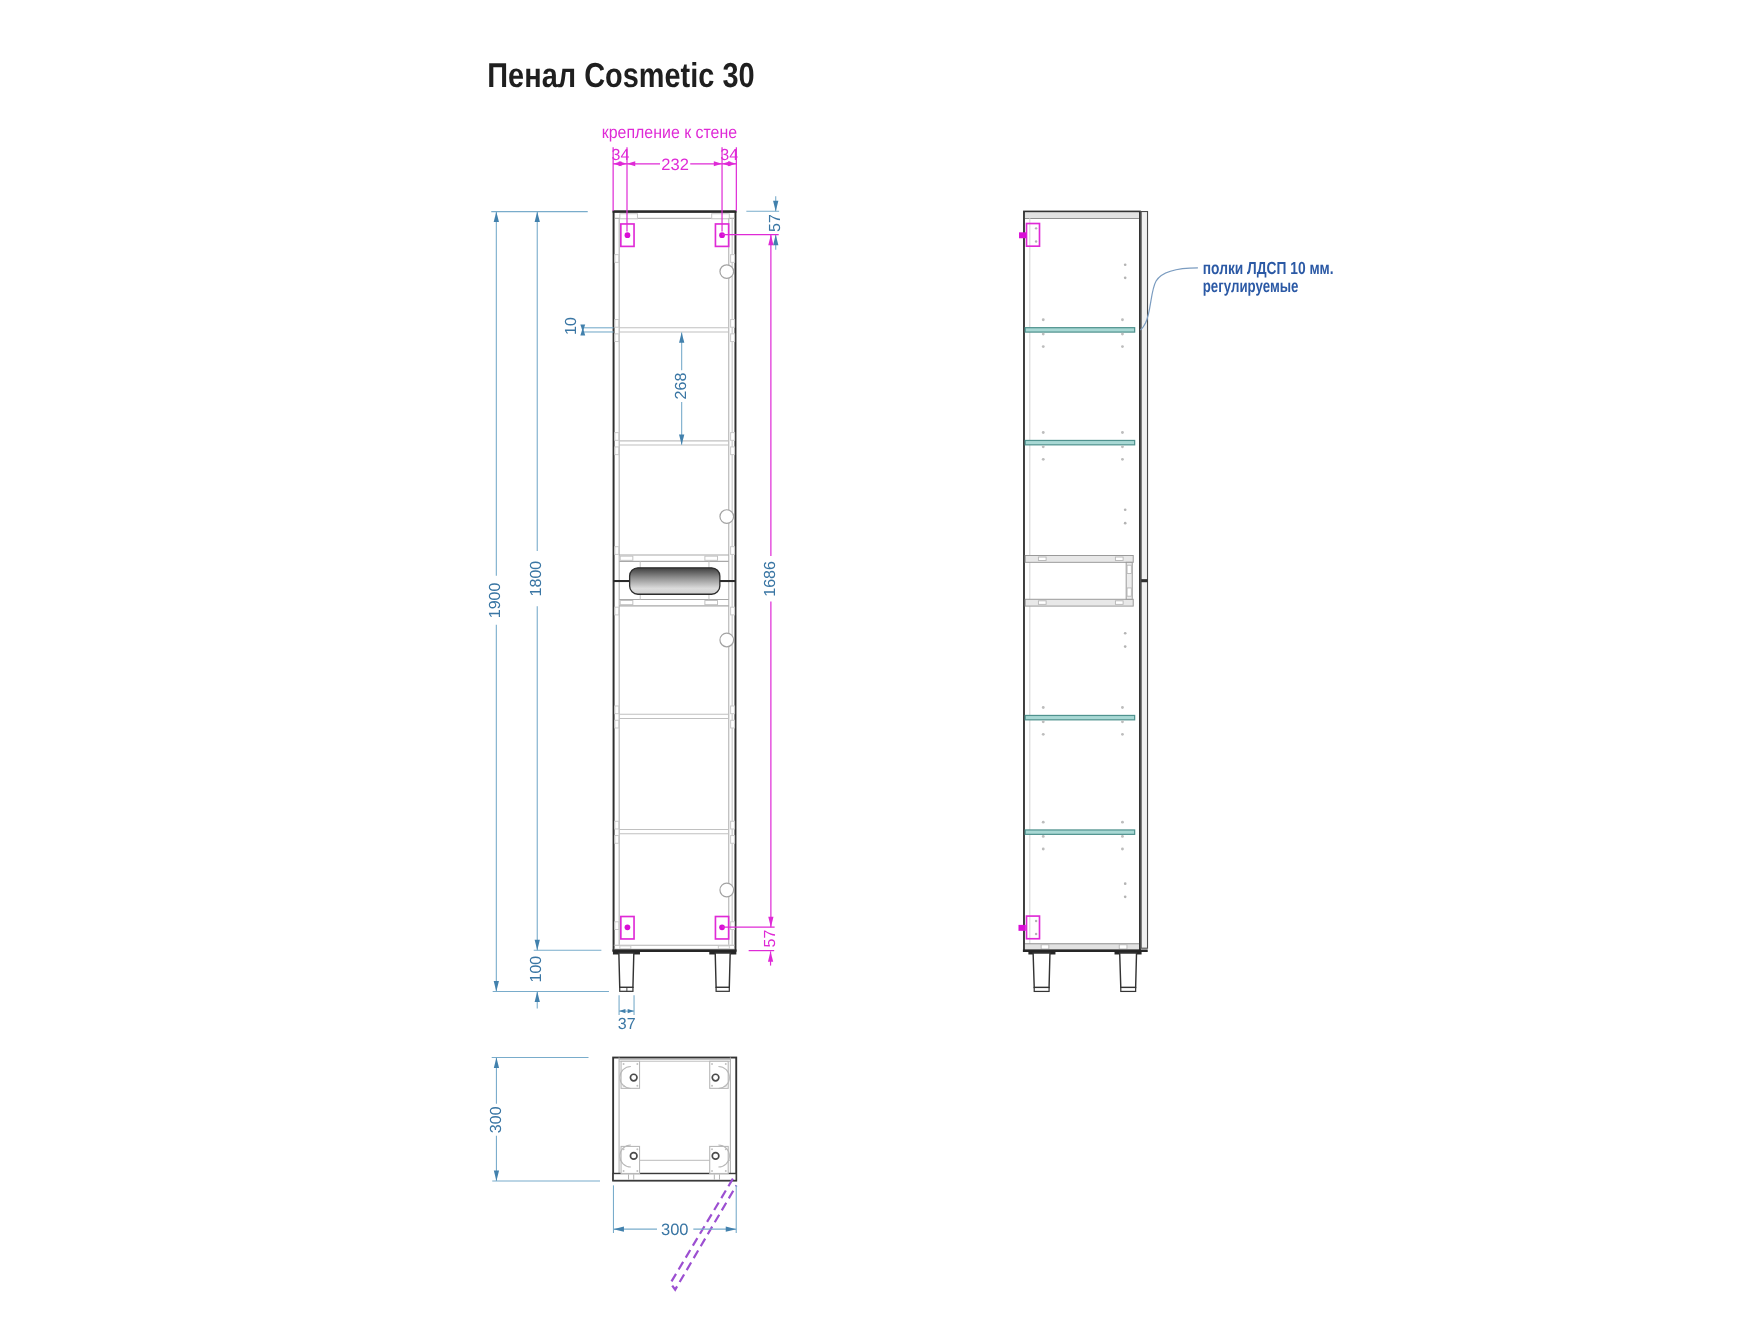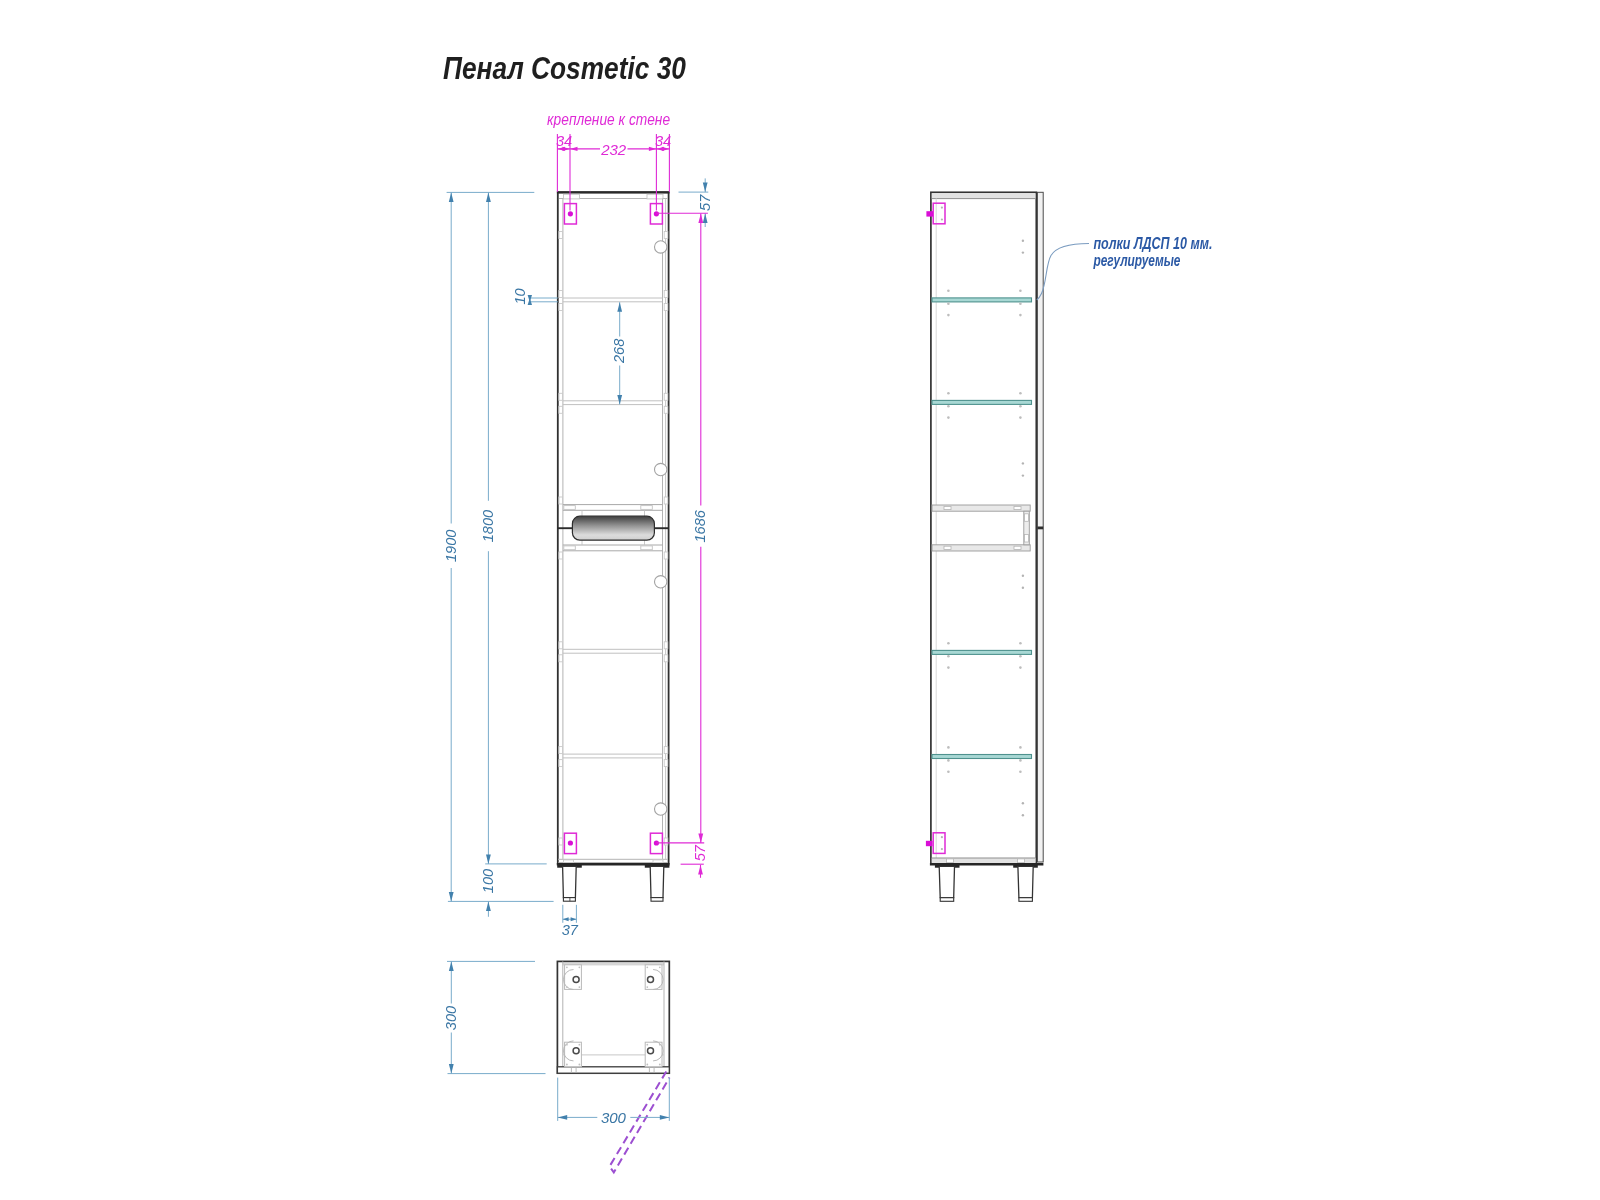--- a/index.html
+++ b/index.html
@@ -1,17 +1,17 @@
 <!DOCTYPE html>
 <html><head>
 <meta charset="utf-8">
 <style>
   html,body{margin:0;padding:0;background:#ffffff;}
   .page{position:relative;width:1439px;height:1200px;background:#ffffff;overflow:hidden;
-        font-family:"Liberation Sans", sans-serif;font-style:italic;}
+        font-family:"Liberation Sans", sans-serif;}
   svg{position:absolute;left:0;top:0;}
   text{font-family:"Liberation Sans", sans-serif;}
 </style>
 </head>
 <body>
 <div class="page">
 <svg width="1600" height="1200" viewBox="0 0 1600 1200">
 <defs>
   <linearGradient id="hgrad" x1="0" y1="0" x2="0" y2="1">
     <stop offset="0" stop-color="#3f3f3f"></stop>

